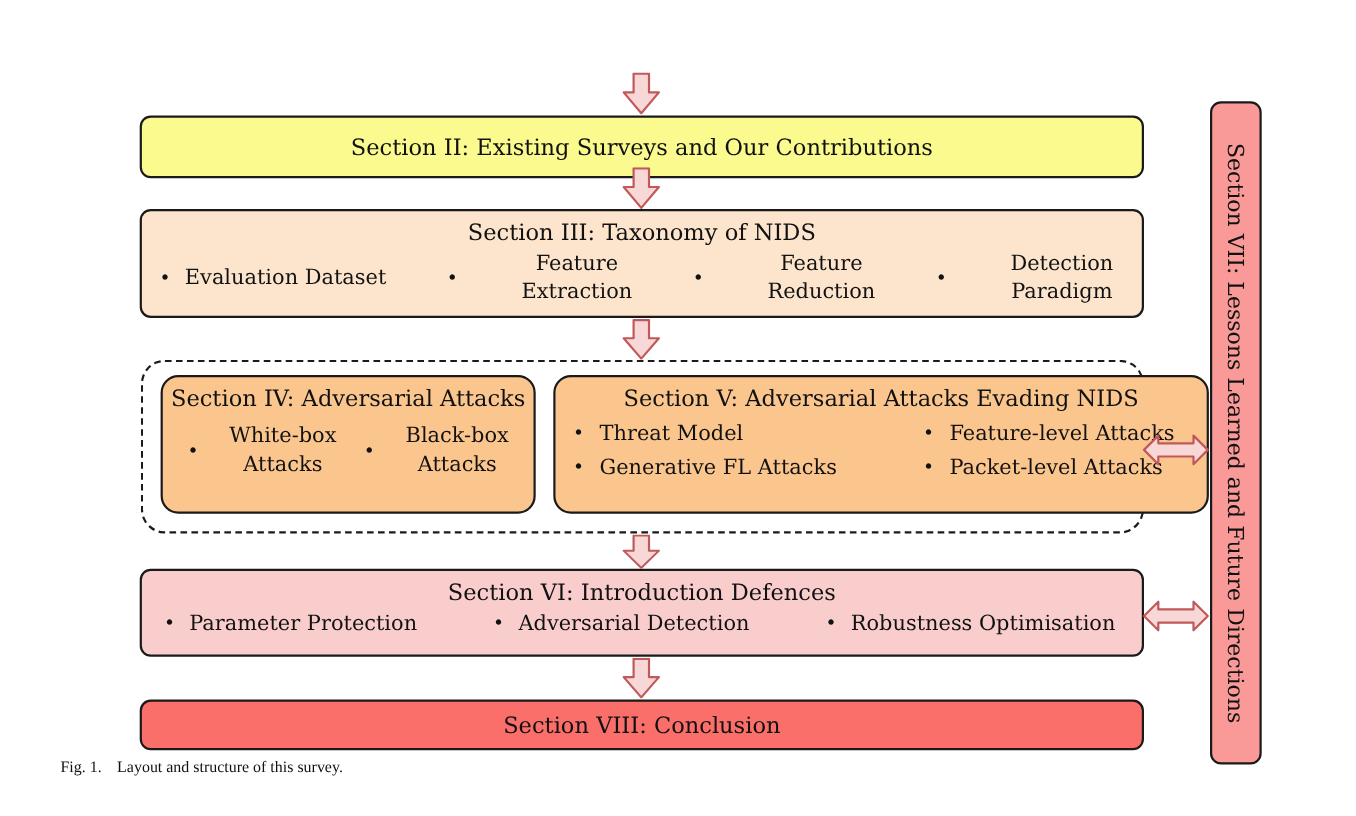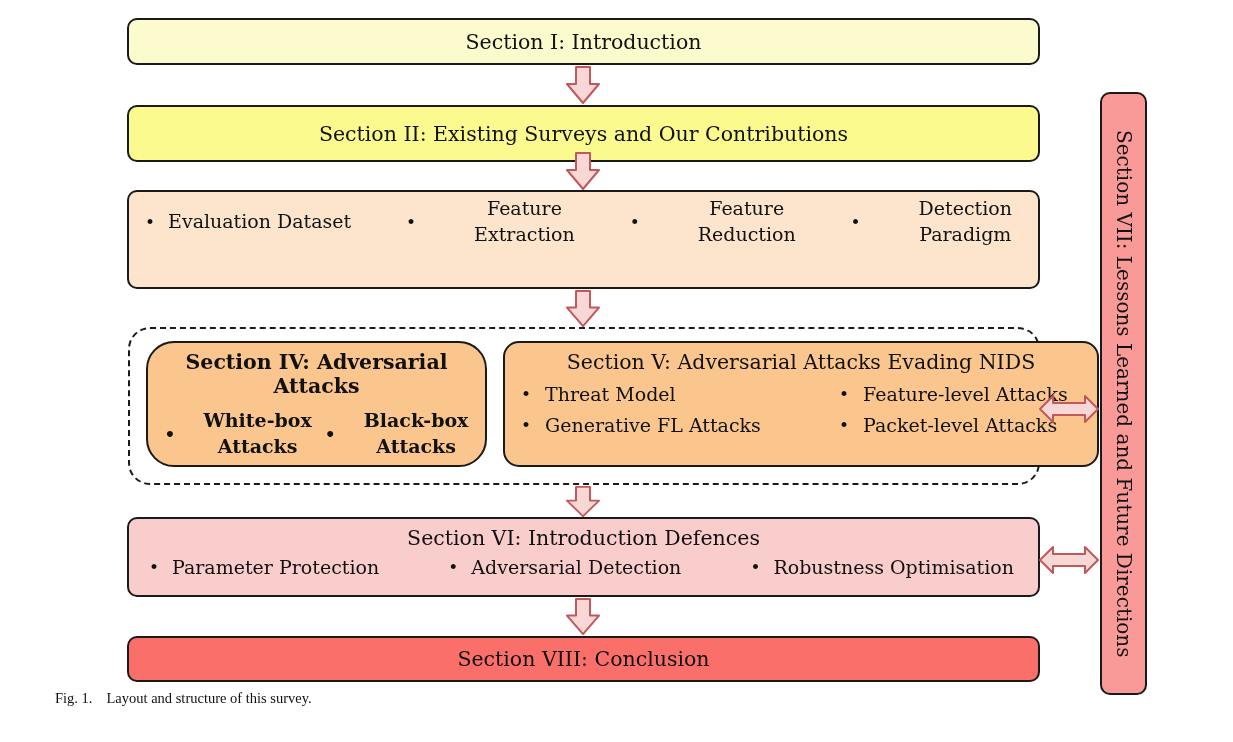--- a/index.html
+++ b/index.html
@@ -6,21 +6,21 @@
   .canvas{position:relative;width:1233px;height:742px;background:#ffffff;overflow:hidden;
           font-family:"DejaVu Serif","Liberation Serif",serif;color:#111;}
   .box{position:absolute;box-sizing:border-box;border:2px solid #1a1a1a;}
   .bar{left:127px;width:913px;border-radius:10px;display:flex;align-items:center;justify-content:center;}
   .s1{top:18px;height:47px;background:var(--s1_fill);}
   .s2{top:105px;height:57px;background:var(--s2_fill);}
   .s3{top:190px;height:99px;background:var(--s3_fill);display:block;}
   .s6{top:517px;height:80px;background:var(--s6_fill);display:block;}
   .s8{top:636px;height:46px;background:var(--s8_fill);}
   .dashed{left:128px;top:327px;width:912px;height:158px;border:2px dashed #1a1a1a;border-radius:22px;background:transparent;}
-  .s4{left:146px;top:341px;width:341px;height:126px;background:var(--s4_fill);border-radius:28px;font-weight:bold;}
+  .s4{left:146px;top:341px;width:341px;height:126px;background:var(--s4_fill);border-radius:16px;}
   .s5{left:503px;top:341px;width:596px;height:126px;background:var(--s5_fill);border-radius:16px;}
   .s7{left:1100px;top:92px;width:47px;height:603px;background:var(--s7_fill);border-radius:10px;
       display:flex;align-items:center;justify-content:center;}
   .s7 .vtext{writing-mode:vertical-rl;text-orientation:mixed;font-size:20px;white-space:nowrap;}
   .title{font-size:20.5px;}
   .boxtitle{display:block;text-align:center;font-size:20.5px;margin-top:7px;}
   .bullets3{display:flex;justify-content:space-between;align-items:center;padding:4px 26px 0 16px;}
   .bitem{display:flex;align-items:center;font-size:19px;}
   .bitem .dot{margin-right:13px;font-size:17px;}
   .bitem.wide .dot{margin-right:58px;}
@@ -40,37 +40,35 @@
   .d2{left:1038px;top:543px;}
   .caption{position:absolute;left:55px;top:690px;font-family:"Liberation Serif","DejaVu Serif",serif;
            font-size:14.5px;color:#111;}
   .caption .figlabel{margin-right:14px;}
 </style>
 </head>
 <body>
 
 <div class="canvas">
 
-  <div class="box bar s1">
-    <span class="title">Section I: Introduction</span>
-  </div>
 
   <svg class="arrow a1" width="40" height="38" viewBox="0 0 40 38">
     <polygon points="13,1 27,1 27,18 36,18 20,37 4,18 13,18" fill="var(--arrow_fill)" stroke="var(--arrow_stroke)" stroke-width="2" stroke-linejoin="round"></polygon>
   </svg>
 
   <div class="box bar s2">
     <span class="title">Section II: Existing Surveys and Our Contributions</span>
   </div>
 
   <svg class="arrow a2" width="40" height="38" viewBox="0 0 40 38">
     <polygon points="13,1 27,1 27,18 36,18 20,37 4,18 13,18" fill="var(--arrow_fill)" stroke="var(--arrow_stroke)" stroke-width="2" stroke-linejoin="round"></polygon>
   </svg>
 
   <div class="box bar s3">
+    <span class="boxtitle">Section III: Taxonomy of NIDS</span>
     <div class="bullets3">
       <div class="bitem">
         <span class="dot">•</span>
         <span class="blines">Evaluation Dataset</span>
       </div>
       <div class="bitem wide">
         <span class="dot">•</span>
         <span class="blines">Feature
 Extraction</span>
       </div>

